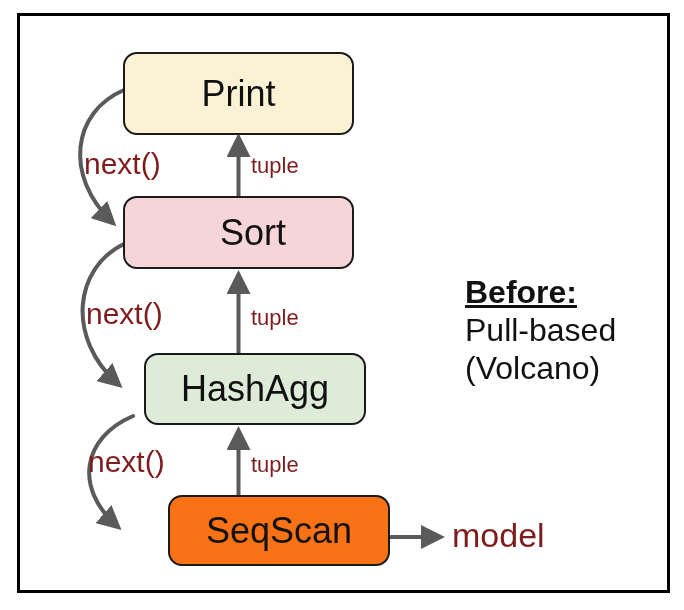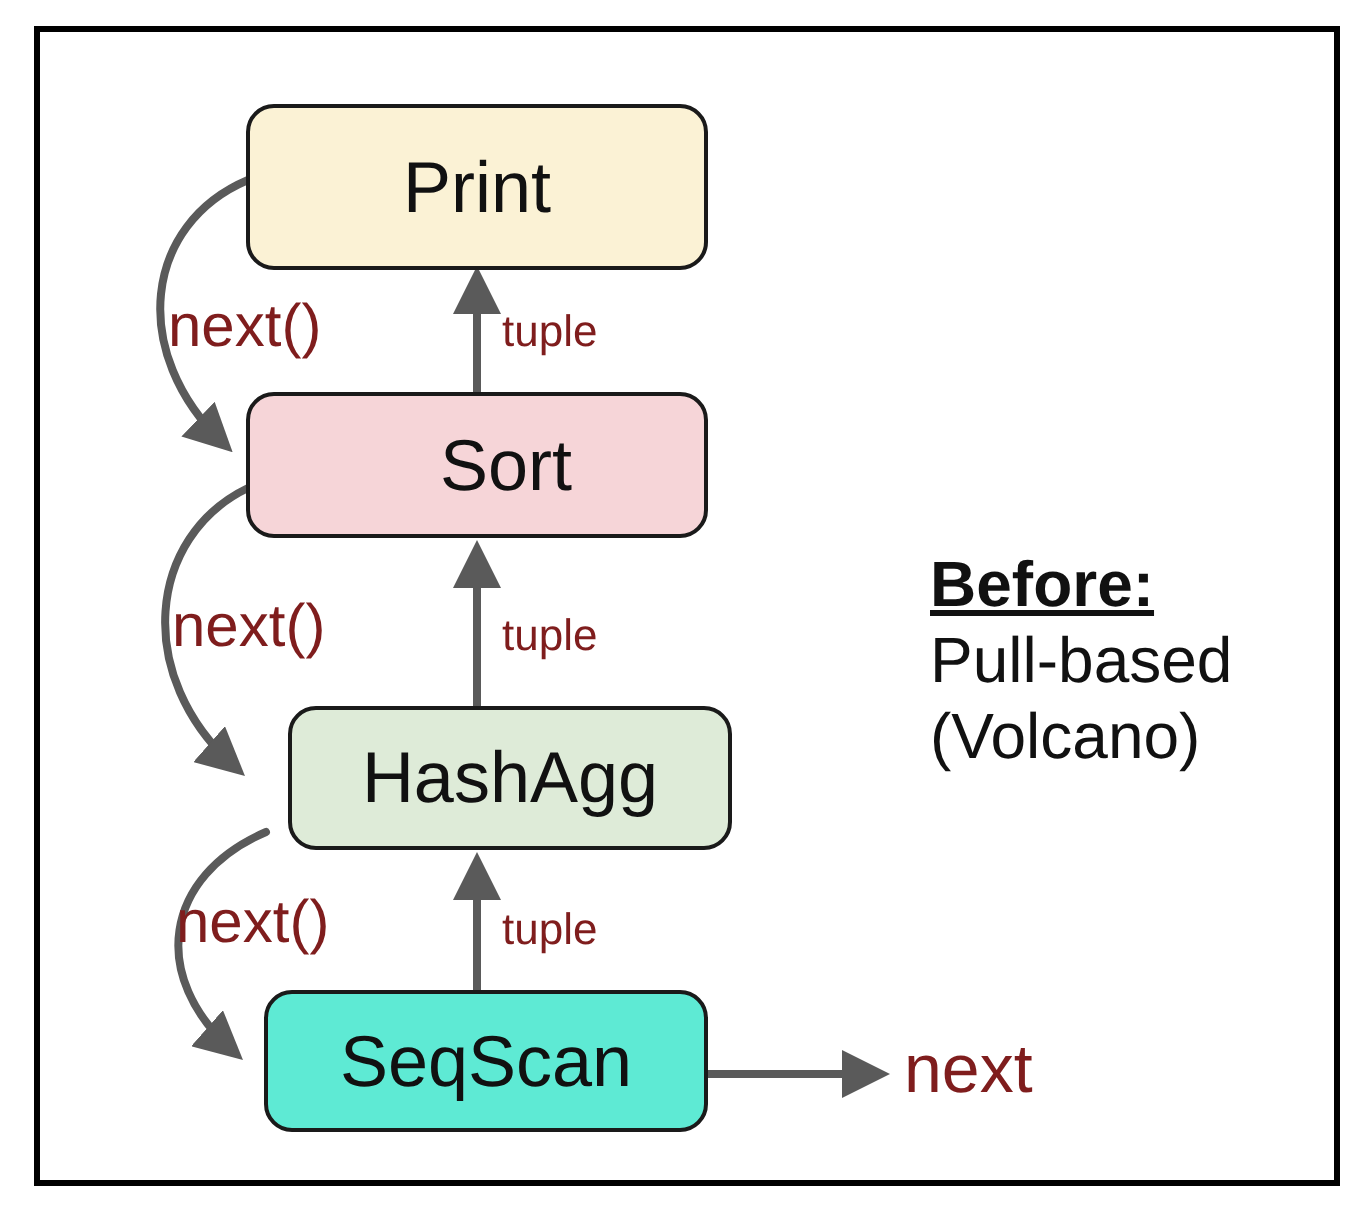--- a/index.html
+++ b/index.html
@@ -98,33 +98,33 @@
 
     <div class="node" id="node-print" style="background-color: rgb(251, 242, 213);">
       <span>Print</span>
     </div>
     <div class="node" id="node-sort" style="background-color: rgb(246, 213, 216); padding-left: 29px;">
       <span>Sort</span>
     </div>
     <div class="node" id="node-hashagg" style="background-color: rgb(222, 235, 216);">
       <span>HashAgg</span>
     </div>
-    <div class="node" id="node-seqscan" style="background-color: #5eead4;">
+    <div class="node" id="node-seqscan" style="background-color: #f97316; margin-left: 36px;">
       <span>SeqScan</span>
     </div>
 
     <div class="lbl next-lbl" id="next-1">next()</div>
     <div class="lbl next-lbl" id="next-2">next()</div>
     <div class="lbl next-lbl" id="next-3">next()</div>
 
     <div class="lbl tuple-lbl" id="tuple-1">tuple</div>
     <div class="lbl tuple-lbl" id="tuple-2">tuple</div>
     <div class="lbl tuple-lbl" id="tuple-3">tuple</div>
 
-    <div class="lbl" id="table-lbl">next</div>
+    <div class="lbl" id="table-lbl">model</div>
 
     <div class="side-note">
       <div class="title">Before:</div>
       <div>Pull-based</div>
       <div>(Volcano)</div>
     </div>
 
   </div>
 </div>
 

